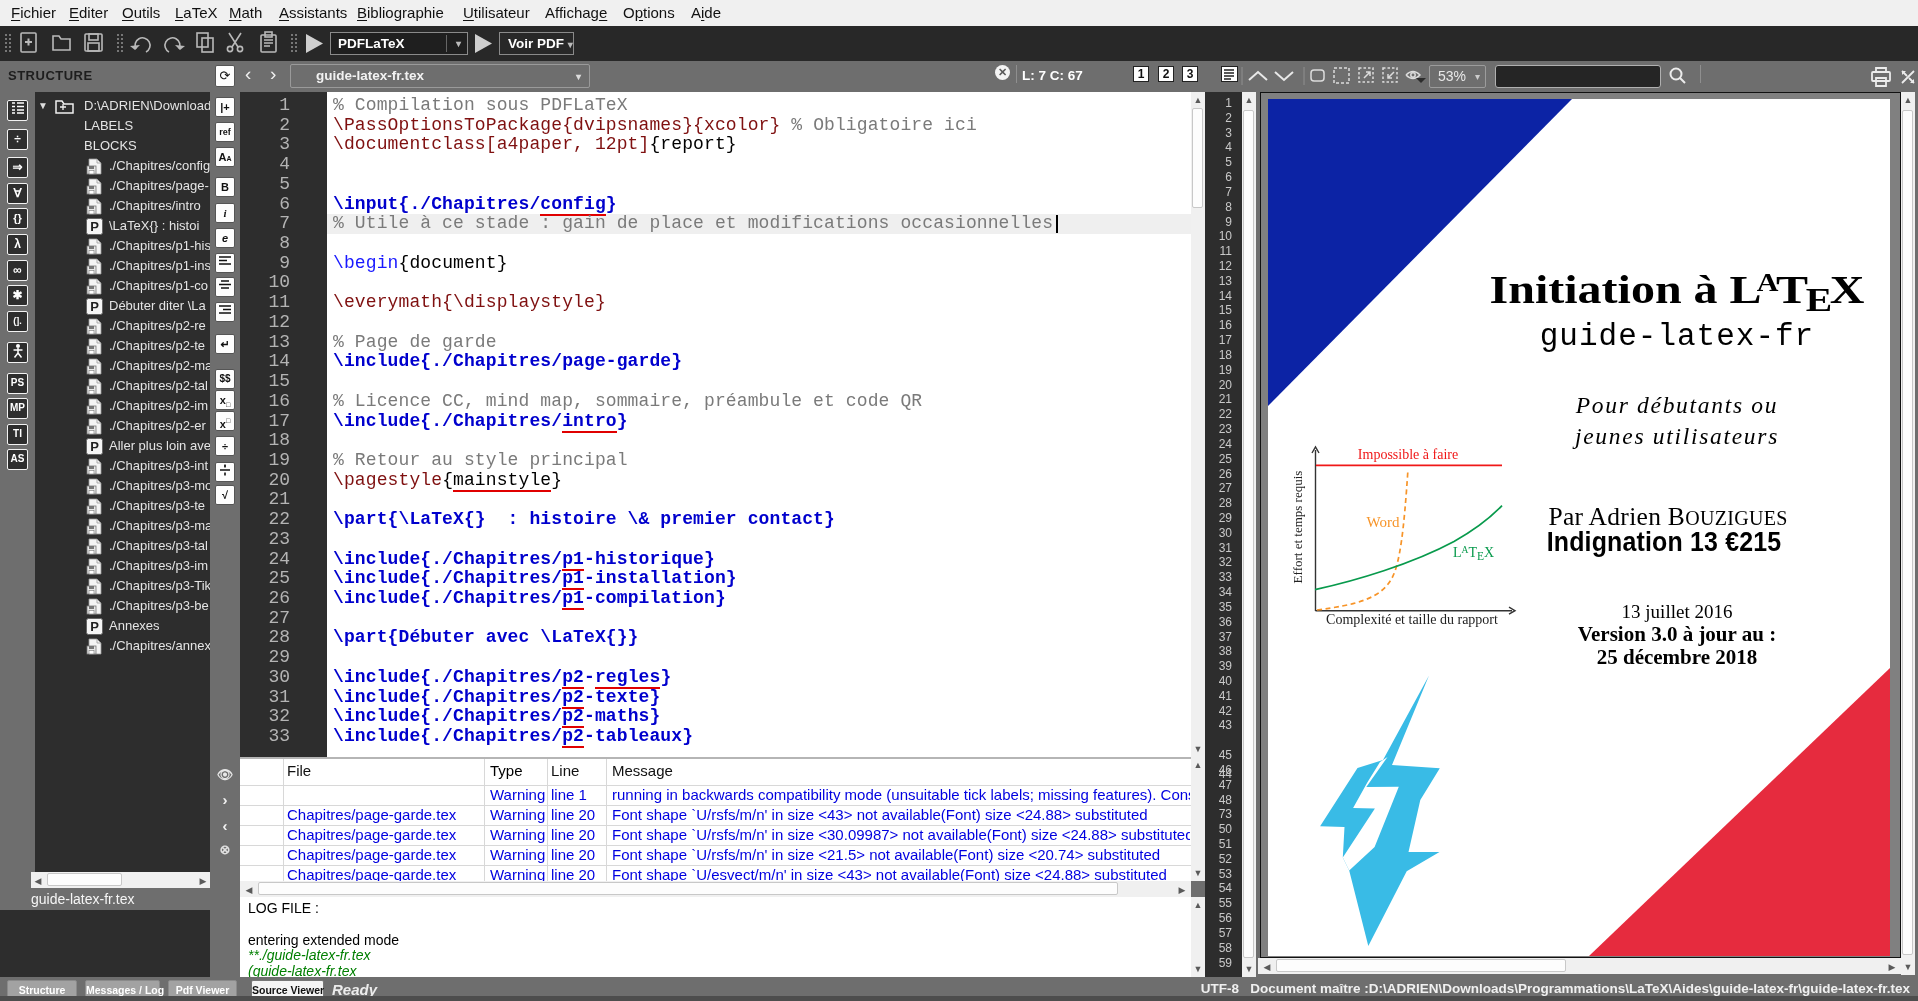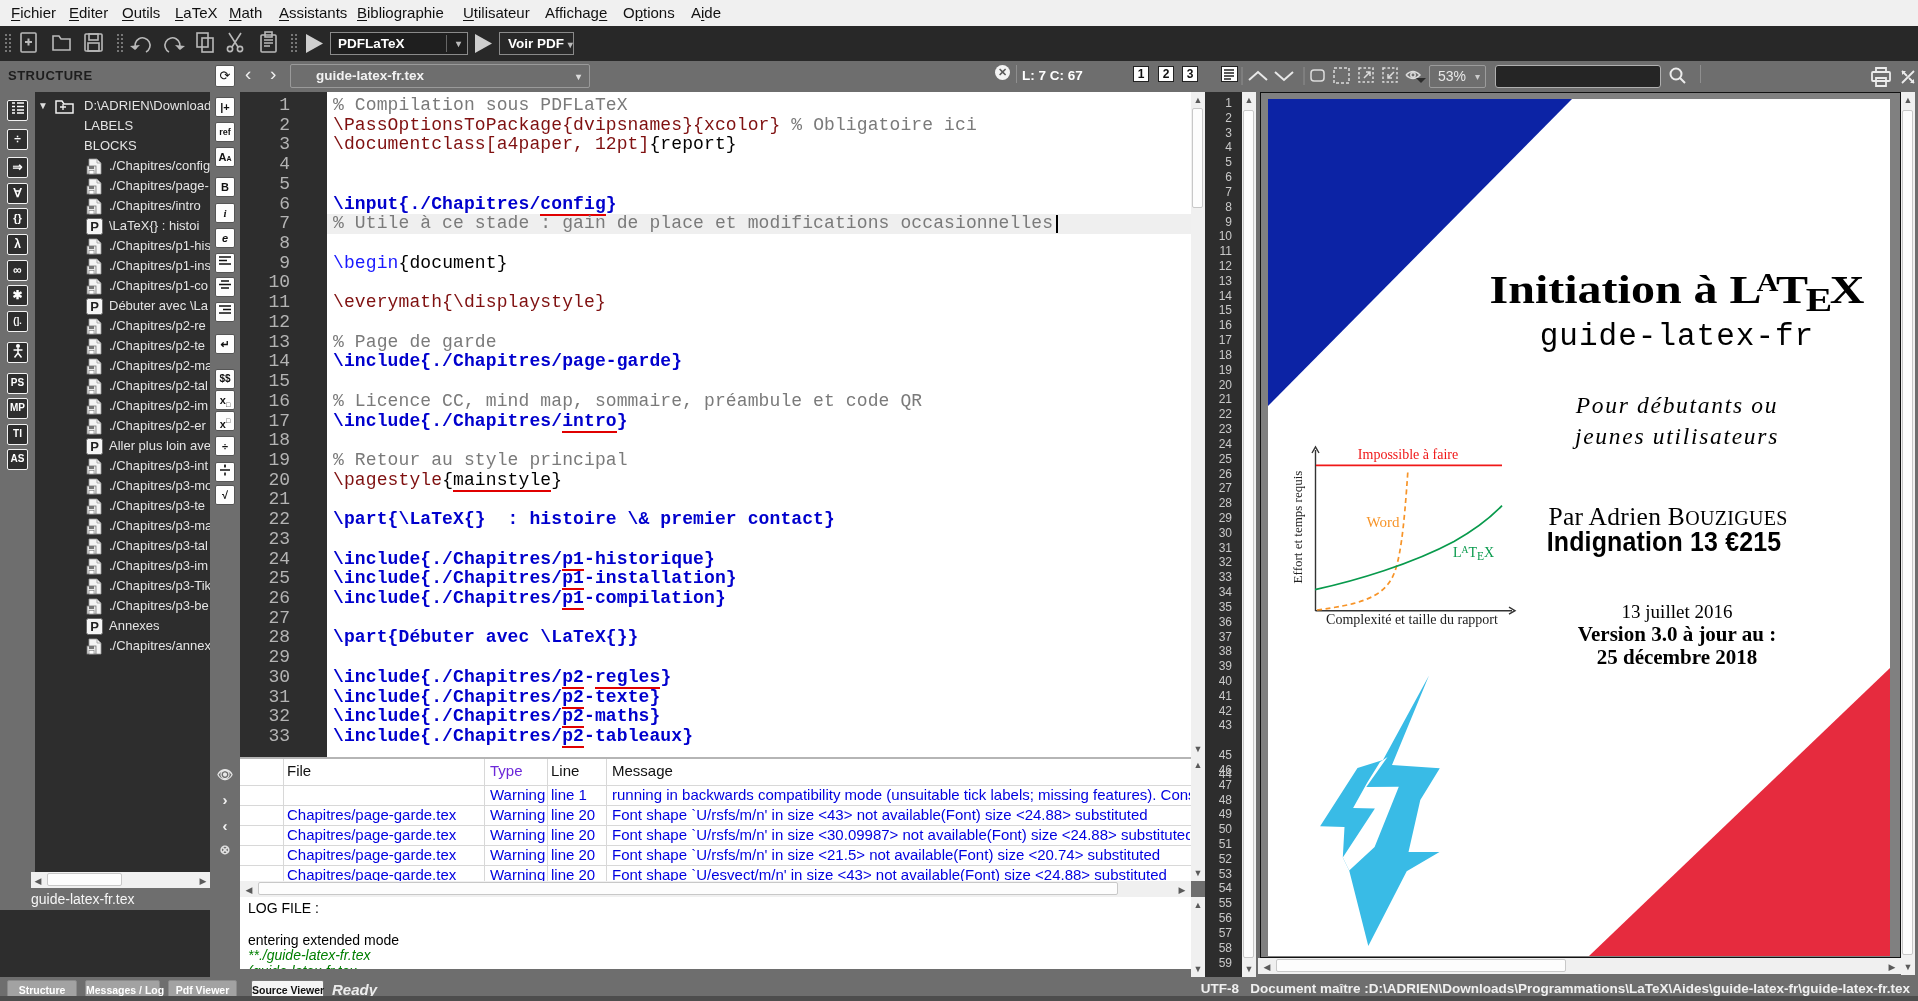--- a/index.html
+++ b/index.html
@@ -38,21 +38,21 @@
 
 .sbv { position:absolute; width:14px; background:#f0f0f0; }
 .sbh { position:absolute; height:16px; background:#f0f0f0; }
 .sbarrow { position:absolute; color:#5a5a5a; font-size:9px; width:14px; text-align:center; }
 .thumb { position:absolute; background:#fdfdfd; border:1px solid #c8c8c8; border-radius:2px; }
 
 #msgs { position:absolute; left:240px; top:757px; width:951px; height:124px; background:#fff; border-top:2px solid #b5b5b5; font-size:15px; overflow:hidden; }
 .grid-v { position:absolute; top:0; width:1px; height:124px; background:#d8d8d8; }
 .grid-h { position:absolute; left:0; width:951px; height:1px; background:#d8d8d8; }
 .mrow { position:absolute; height:20px; line-height:20px; color:#0000e0; white-space:nowrap; }
-#log { position:absolute; left:240px; top:897px; width:951px; height:72px; background:#fff; font-size:14px; overflow:hidden; }
+#log { position:absolute; left:240px; top:897px; width:951px; height:80px; background:#fff; font-size:14px; overflow:hidden; }
 #log div { position:absolute; left:8px; white-space:nowrap; }
 .green { color:#007f00;font-style:italic; }
 
 #lnums { position:absolute; left:1205px; top:92px; width:37px; height:885px; background:#2d2d2d; color:#c9c9c9; font-size:12px; font-family:"Liberation Sans",sans-serif; }
 .ln { position:absolute; width:27px; text-align:right; height:14.82px; line-height:14.82px; }
 #pdfframe { position:absolute; left:1260px; top:92px; width:641px; height:866px; background:#808080; border:1px solid #111; }
 #page { position:absolute; left:1268px; top:99px; width:622px; height:857px; background:#ffffff; overflow:hidden; }
 
 .sbtn { position:absolute; top:980px; height:20px; background:#a2a2a2; border:1px solid #8a8a8a; border-radius:2px; color:#fff; font-size:10.5px; font-weight:bold; text-align:center; line-height:18px; white-space:nowrap; }
 </style>
@@ -278,21 +278,21 @@
         <rect x="3" y="8" width="5" height="3" fill="#777"></rect>
         <rect x="3" y="12.5" width="5" height="3.5" fill="#fff" stroke="#777" stroke-width="0.6"></rect>
       </svg>
       <span class="abs" style="left:74px">./Chapitres/p1-co</span>
     </div>
 <div class="trow" style="top:204px">
       <svg class="abs" style="left:51px;top:2px" width="17" height="17">
         <rect x="0.5" y="0.5" width="16" height="16" rx="2" fill="#f5f5f5" stroke="#666"></rect>
         <text x="8.5" y="13" text-anchor="middle" font-family="Liberation Sans" font-size="13" font-weight="bold" fill="#222">P</text>
       </svg>
-      <span class="abs" style="left:74px">Débuter avec \La</span>
+      <span class="abs" style="left:74px">Débuter diter \La</span>
     </div>
 <div class="trow" style="top:224px">
       <svg class="abs" style="left:51px;top:2px" width="17" height="17">
         <path d="M3,1 h8 l4,4 v11 h-12 z" fill="#f5f5f5" stroke="#999" stroke-width="0.8"></path>
         <path d="M11,1 l0,4 4,0" fill="none" stroke="#999" stroke-width="0.8"></path>
         <rect x="1" y="8" width="9" height="8" fill="#e8e8e8" stroke="#777" stroke-width="0.8"></rect>
         <rect x="3" y="8" width="5" height="3" fill="#777"></rect>
         <rect x="3" y="12.5" width="5" height="3.5" fill="#fff" stroke="#777" stroke-width="0.6"></rect>
       </svg>
       <span class="abs" style="left:74px">./Chapitres/p2-re</span>
@@ -590,21 +590,21 @@
 <div class="grid-v" style="left:43px"></div>
 <div class="grid-v" style="left:244px"></div>
 <div class="grid-v" style="left:307px"></div>
 <div class="grid-v" style="left:366px"></div>
 <div class="grid-h" style="top:26px"></div>
 <div class="grid-h" style="top:46px"></div>
 <div class="grid-h" style="top:66px"></div>
 <div class="grid-h" style="top:86px"></div>
 <div class="grid-h" style="top:106px"></div>
 <div style="position:absolute;left:47px;top:3px;color:#111">File</div>
-<div style="position:absolute;left:250px;top:3px;color:#6d28d9">Type</div>
+<div style="position:absolute;left:250px;top:3px;color:#000000">Type</div>
 <div style="position:absolute;left:311px;top:3px;color:#111">Line</div>
 <div style="position:absolute;left:372px;top:3px;color:#111">Message</div>
 <div class="mrow" style="left:250px;top:26px">Warning</div>
 <div class="mrow" style="left:311px;top:26px">line 1</div>
 <div class="mrow" style="left:372px;top:26px;width:578px;overflow:hidden">running in backwards compatibility mode (unsuitable tick labels; missing features). Cons</div>
 <div class="mrow" style="left:47px;top:46px">Chapitres/page-garde.tex</div>
 <div class="mrow" style="left:250px;top:46px">Warning</div>
 <div class="mrow" style="left:311px;top:46px">line 20</div>
 <div class="mrow" style="left:372px;top:46px;width:578px;overflow:hidden">Font shape `U/rsfs/m/n' in size &lt;43&gt; not available(Font) size &lt;24.88&gt; substituted</div>
 <div class="mrow" style="left:47px;top:66px">Chapitres/page-garde.tex</div>
@@ -668,21 +668,21 @@
 <div class="ln" style="top:567.16px">39</div>
 <div class="ln" style="top:581.98px">40</div>
 <div class="ln" style="top:596.8px">41</div>
 <div class="ln" style="top:611.62px">42</div>
 <div class="ln" style="top:626.44px">43</div>
 <div class="ln" style="top:675px">44</div>
 <div class="ln" style="top:656.08px">45</div>
 <div class="ln" style="top:670.9px">46</div>
 <div class="ln" style="top:685.72px">47</div>
 <div class="ln" style="top:700.54px">48</div>
-<div class="ln" style="top:715.36px">49</div>
+<div class="ln" style="top:715.36px">73</div>
 <div class="ln" style="top:730.18px">50</div>
 <div class="ln" style="top:745.0px">51</div>
 <div class="ln" style="top:759.82px">52</div>
 <div class="ln" style="top:774.64px">53</div>
 <div class="ln" style="top:789.46px">54</div>
 <div class="ln" style="top:804.28px">55</div>
 <div class="ln" style="top:819.1px">56</div>
 <div class="ln" style="top:833.92px">57</div>
 <div class="ln" style="top:848.74px">58</div>
 <div class="ln" style="top:863.56px">59</div>

